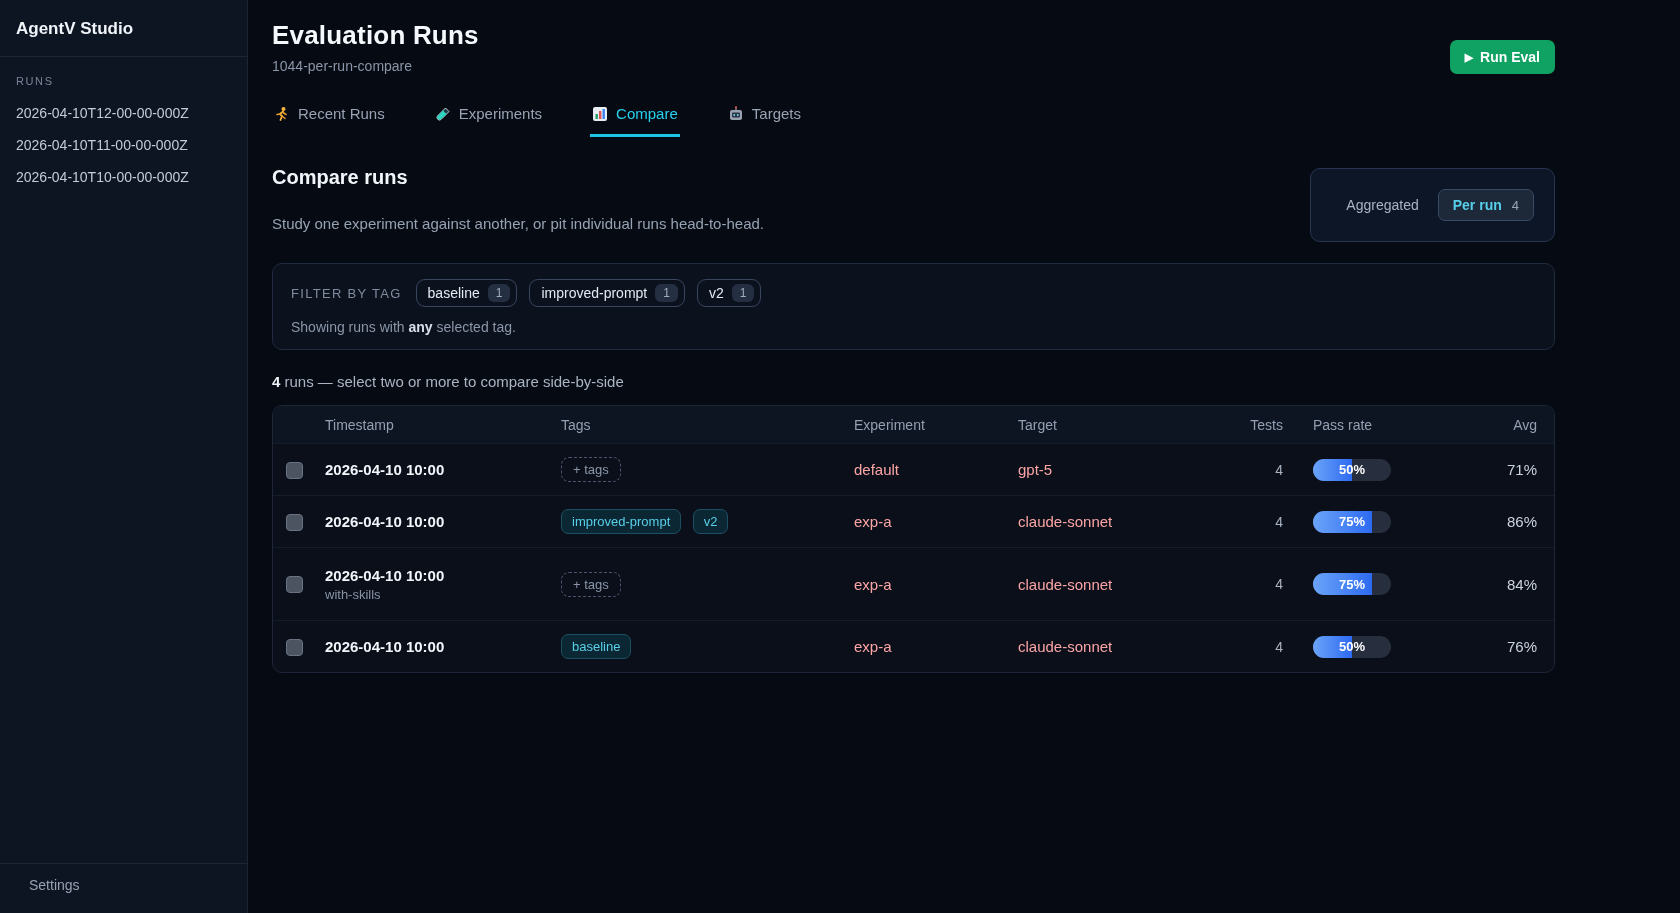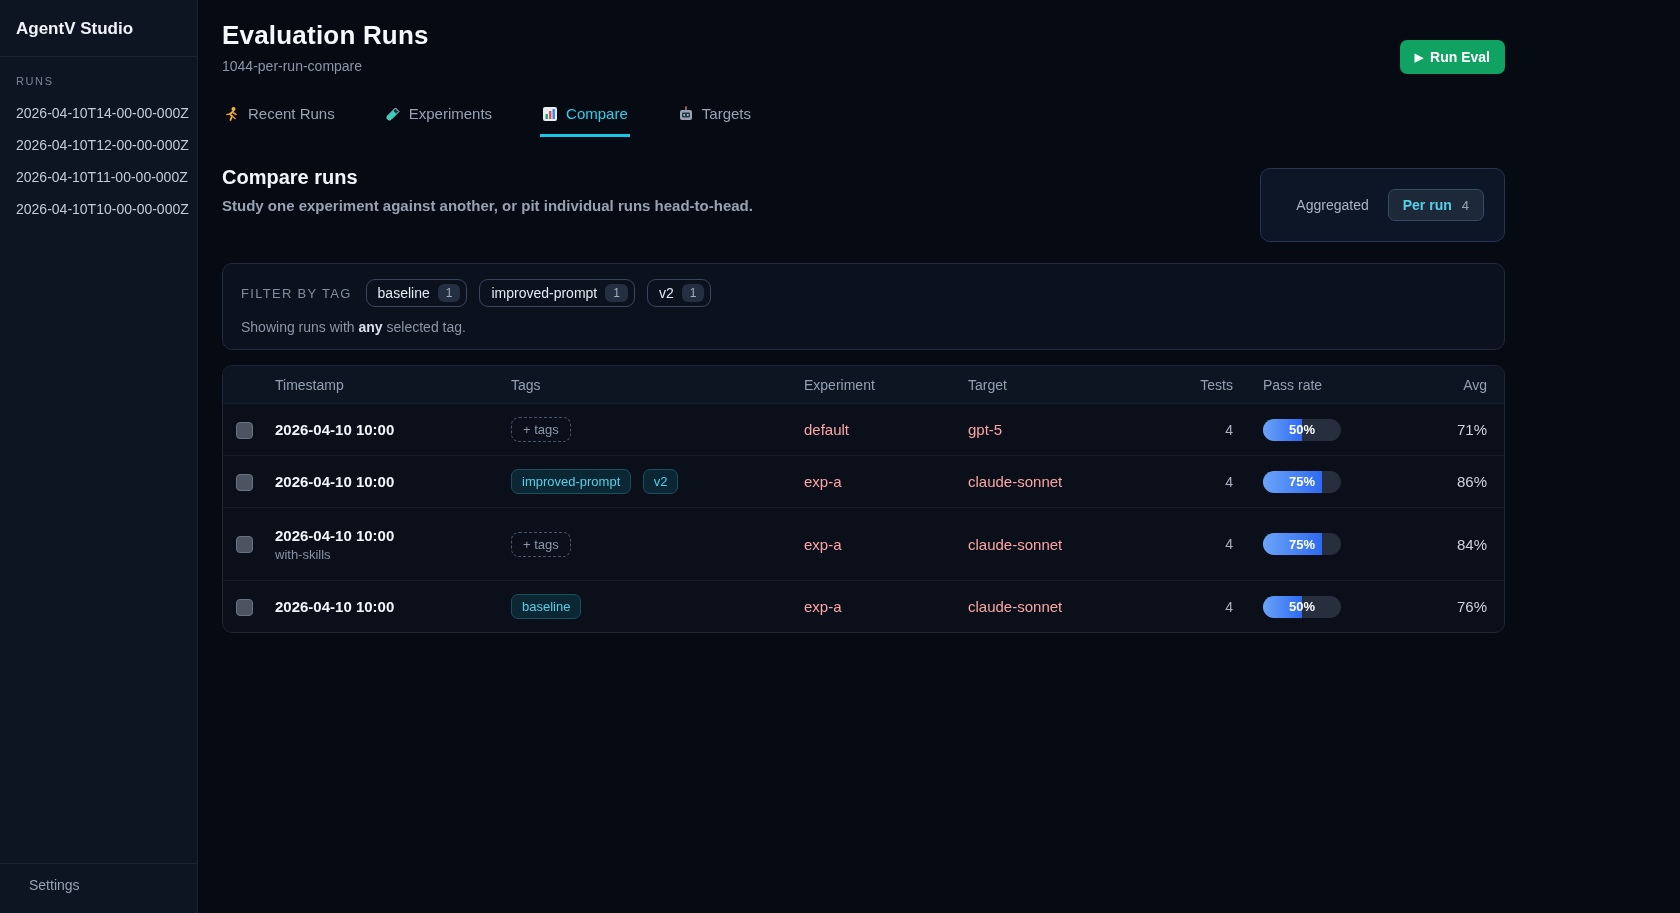--- a/index.html
+++ b/index.html
@@ -6,21 +6,21 @@
   html, body { width: 1680px; height: 913px; overflow: hidden; }
   body {
     font-family: "Liberation Sans", sans-serif;
     background: #060a12;
     color: #e8edf4;
   }
   .app { display: flex; width: 100%; height: 100%; }
 
   
   .sidebar {
-    width: 198px; height: 100%; background: #0d1422;
+    width: 248px; height: 100%; background: #0d1422;
     border-right: 1px solid #1c2536;
     display: flex; flex-direction: column; flex-shrink: 0;
   }
   .sidebar-title {
     font-size: 17px; font-weight: bold; color: #f1f5fa;
     padding: 19px 16px 17px 16px; border-bottom: 1px solid #1c2536;
   }
   .sidebar-section { flex: 1; padding: 18px 0 0 0; }
   .sidebar-label {
     font-size: 11px; letter-spacing: 1.6px; color: #7b8598;
@@ -57,21 +57,21 @@
     display: inline-flex; align-items: flex-end; gap: 8px;
     font-size: 15px; color: #98a3b4; padding: 4px 2px 12px 2px; cursor: pointer;
     border-bottom: 3px solid transparent;
   }
   .tab.active { color: #27d2ee; border-bottom-color: #1ac5e6; }
   .tab svg { display: block; }
 
   
   .compare-head { display: flex; justify-content: space-between; align-items: flex-start; margin-top: 28px; }
   .compare-title { font-size: 20px; font-weight: bold; color: #f2f6fb; }
-  .compare-desc { font-size: 15px; color: #97a2b3; margin-top: 8px; font-weight: bold; }
+  .compare-desc { font-size: 15px; color: #97a2b3; margin-top: 26px; }
   .view-toggle {
     display: inline-flex; align-items: center; gap: 4px;
     background: #0d1626; border: 1px solid #273550; border-radius: 10px;
     padding: 20px; margin-top: 2px;
   }
   .view-toggle .seg {
     font-size: 14px; color: #a9b4c3; padding: 7px 14px; border-radius: 7px;
     cursor: pointer; display: inline-flex; align-items: center; gap: 10px;
     border: 1px solid transparent; background: transparent;
     font-family: "Liberation Sans", sans-serif;
@@ -159,21 +159,20 @@
 </style>
 </head>
 <body>
 
 <div class="app">
 
   <aside class="sidebar">
     <div class="sidebar-title">AgentV Studio</div>
     <div class="sidebar-section">
       <div class="sidebar-label">RUNS</div>
-      <div class="run-item">2026-04-10T14-00-00-000Z</div>
       <div class="run-item">2026-04-10T12-00-00-000Z</div>
       <div class="run-item">2026-04-10T11-00-00-000Z</div>
       <div class="run-item">2026-04-10T10-00-00-000Z</div>
     </div>
     <div class="sidebar-footer">
       <span>Settings</span>
     </div>
   </aside>
 
   <main class="main">
@@ -264,20 +263,21 @@
             <span class="count">1</span>
           </button>
           <button class="tag-filter-chip">
             <span>v2</span>
             <span class="count">1</span>
           </button>
         </div>
         <div class="filter-note"><span>Showing runs with </span><b>any</b><span> selected tag.</span></div>
       </div>
 
+      <div class="summary-line"><b>4</b><span> runs — select two or more to compare side-by-side</span></div>
 
       <div class="table-card">
         <div class="tgrid thead">
           <div class="hcell"></div>
           <div class="hcell">Timestamp</div>
           <div class="hcell">Tags</div>
           <div class="hcell">Experiment</div>
           <div class="hcell">Target</div>
           <div class="hcell c-tests">Tests</div>
           <div class="hcell c-pass">Pass rate</div>

